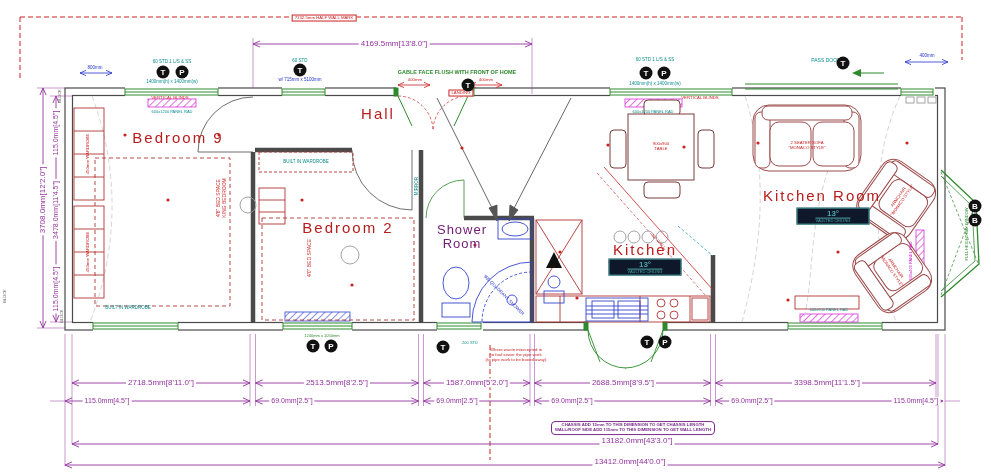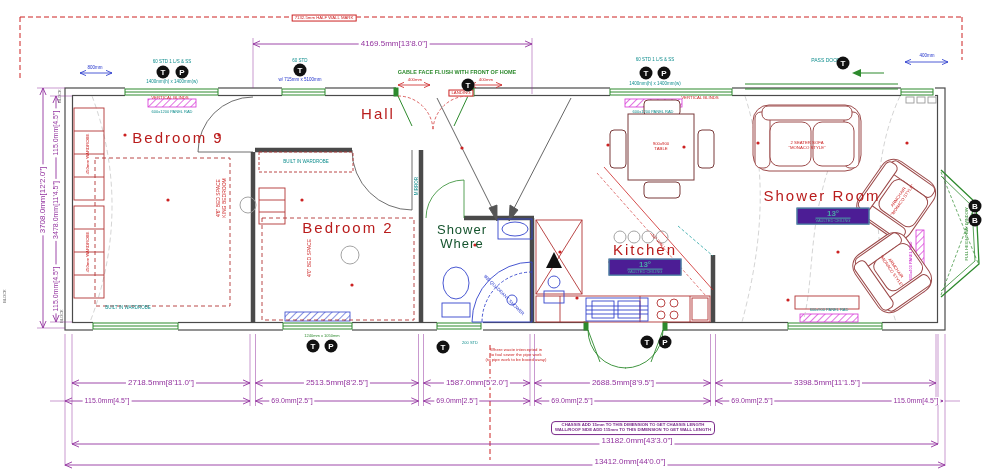--- a/index.html
+++ b/index.html
@@ -4,38 +4,38 @@
 <style>
   html,body{margin:0;padding:0;background:#fff;}
   #canvas{position:relative;width:991px;height:476px;background:#fff;overflow:hidden;
           font-family:"Liberation Sans",sans-serif;}
   svg{position:absolute;left:0;top:0;}
   .lbl{position:absolute;white-space:nowrap;transform:translate(-50%,-50%);line-height:1.15;text-align:center;}
   .r90{transform:translate(-50%,-50%) rotate(-90deg);}
   .dim{color:#93339f;font-size:8px;background:#fff;padding:0 2px;}
   .dim7{color:#93339f;font-size:7px;background:#fff;padding:0 2px;}
   .room{color:#b91c1c;font-size:15px;letter-spacing:2px;}
-  .room13{color:#14532d;font-size:13px;letter-spacing:1px;}
+  .room13{color:#701a75;font-size:13px;letter-spacing:1px;}
   .teal5{color:#0e8d8d;font-size:5px;}
   .teal4{color:#0e8d8d;font-size:4.5px;}
   .teal3{color:#0e8d8d;font-size:4px;}
   .green5{color:#2d8a2d;font-size:5.5px;font-weight:bold;}
   .green3{color:#2d8a2d;font-size:4px;}
   .red5{color:#cc2222;font-size:5px;}
   .red4{color:#cc2222;font-size:4.3px;}
   .blue4{color:#2233cc;font-size:4.5px;}
   .mag3{color:#cc22cc;font-size:4px;}
   .gray3{color:#666;font-size:4px;}
   .box{border:1px solid currentColor;padding:0 2px;background:#fff;}
   .icon{position:absolute;width:13px;height:13px;border-radius:50%;background:#111;color:#fff;
         font:bold 8px "Liberation Sans",sans-serif;display:flex;align-items:center;justify-content:center;
         transform:translate(-50%,-50%);}
   .notebox{border:1.5px solid #7a2a8a;border-radius:4px;background:#fff;color:#7a2a8a;
            font-size:4.3px;font-weight:bold;padding:1px 3px;}
-  .vaultbox{border:1px solid #4aa6a6;background:#4c1d95;color:#4aa6a6;padding:0 18px;}
+  .vaultbox{border:1px solid #4aa6a6;background:#0f172a;color:#4aa6a6;padding:0 18px;}
   .vangle{font-size:8px;font-weight:bold;}
   .vtext{font-size:4px;border-top:1px solid #4aa6a6;}
 </style>
 </head>
 <body>
 
 <div id="canvas">
 
 <svg width="991" height="476" viewBox="0 0 991 476">
   <defs>
@@ -290,23 +290,23 @@
     <line x1="905" y1="62" x2="948" y2="62" stroke="#2233cc" marker-start="url(#mb)" marker-end="url(#mb)"></line>
     <line x1="398" y1="85" x2="430" y2="85" stroke="#cc2222" marker-start="url(#mr)" marker-end="url(#mr)"></line>
     <line x1="470" y1="85" x2="502" y2="85" stroke="#cc2222" marker-start="url(#mr)" marker-end="url(#mr)"></line>
   </g>
 </svg>
 
 <div class="lbl room" style="left:178px;top:138px">Bedroom 9</div>
 <div class="lbl room" style="left:378px;top:114px">Hall</div>
 <div class="lbl room" style="left:348px;top:228px">Bedroom 2</div>
 <div class="lbl room13" style="left:462px;top:230px">Shower</div>
-<div class="lbl room13" style="left:462px;top:244px">Where</div>
+<div class="lbl room13" style="left:462px;top:244px">Room</div>
 <div class="lbl room" style="left:645px;top:250px">Kitchen</div>
-<div class="lbl room" style="left:822px;top:196px">Shower Room</div>
+<div class="lbl room" style="left:822px;top:196px">Kitchen Room</div>
 
 <div class="lbl vaultbox" style="left:645px;top:267px">
   <div class="vangle">13°</div>
   <div class="vtext">VAULTED CEILING</div>
 </div>
 <div class="lbl vaultbox" style="left:833px;top:216px">
   <div class="vangle">13°</div>
   <div class="vtext">VAULTED CEILING</div>
 </div>
 

